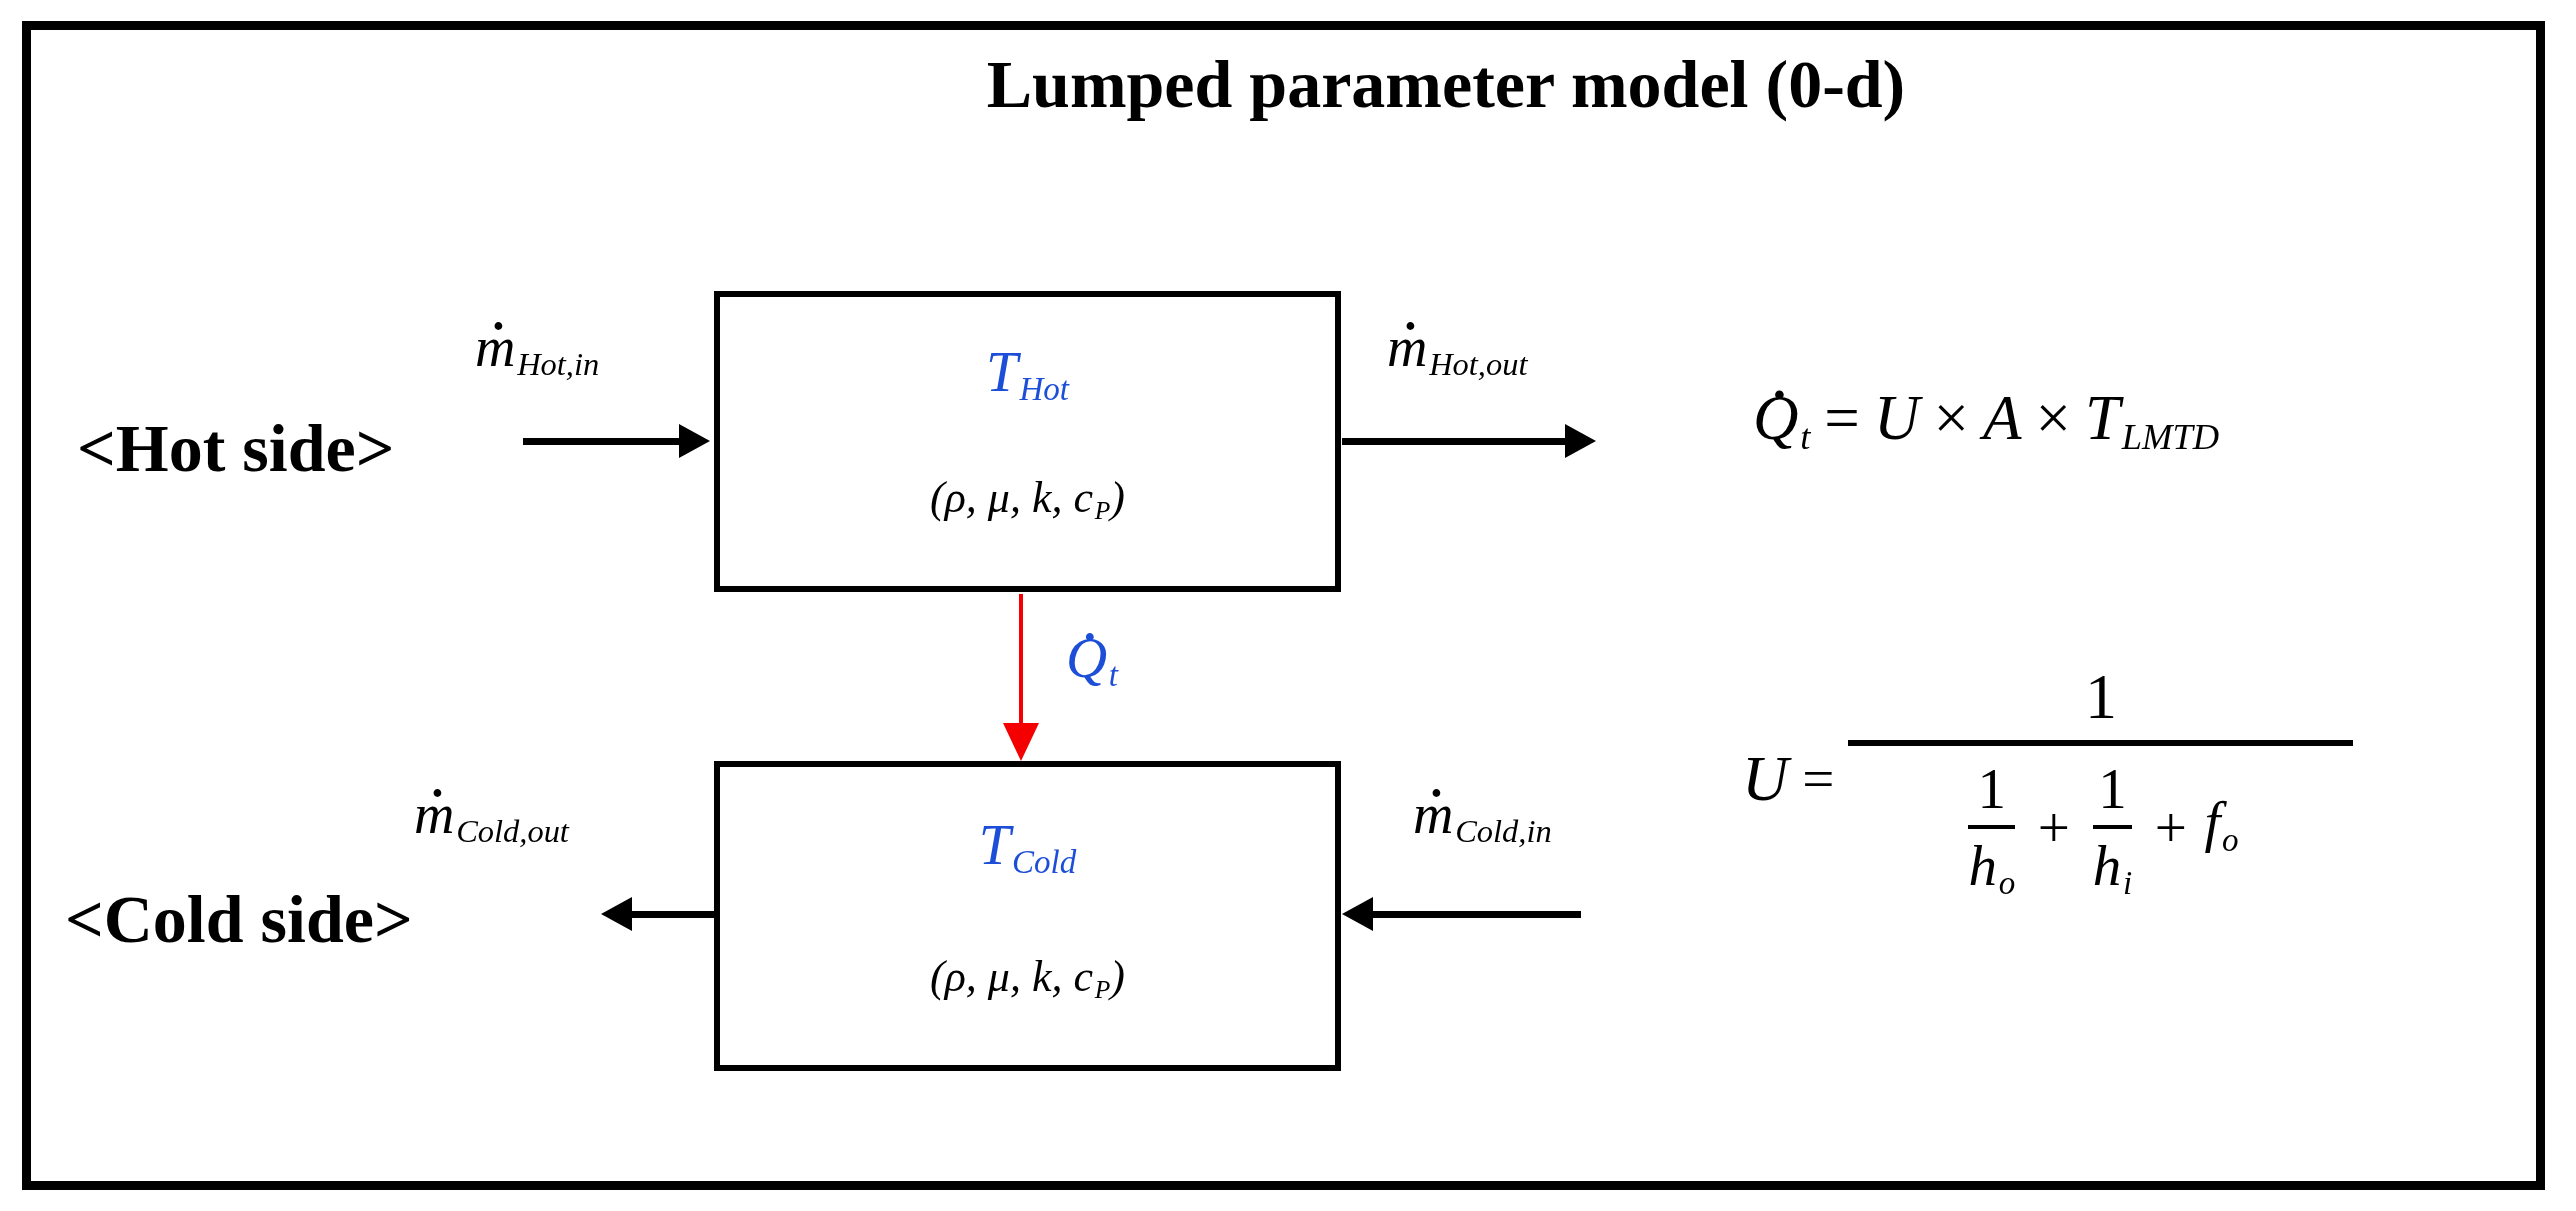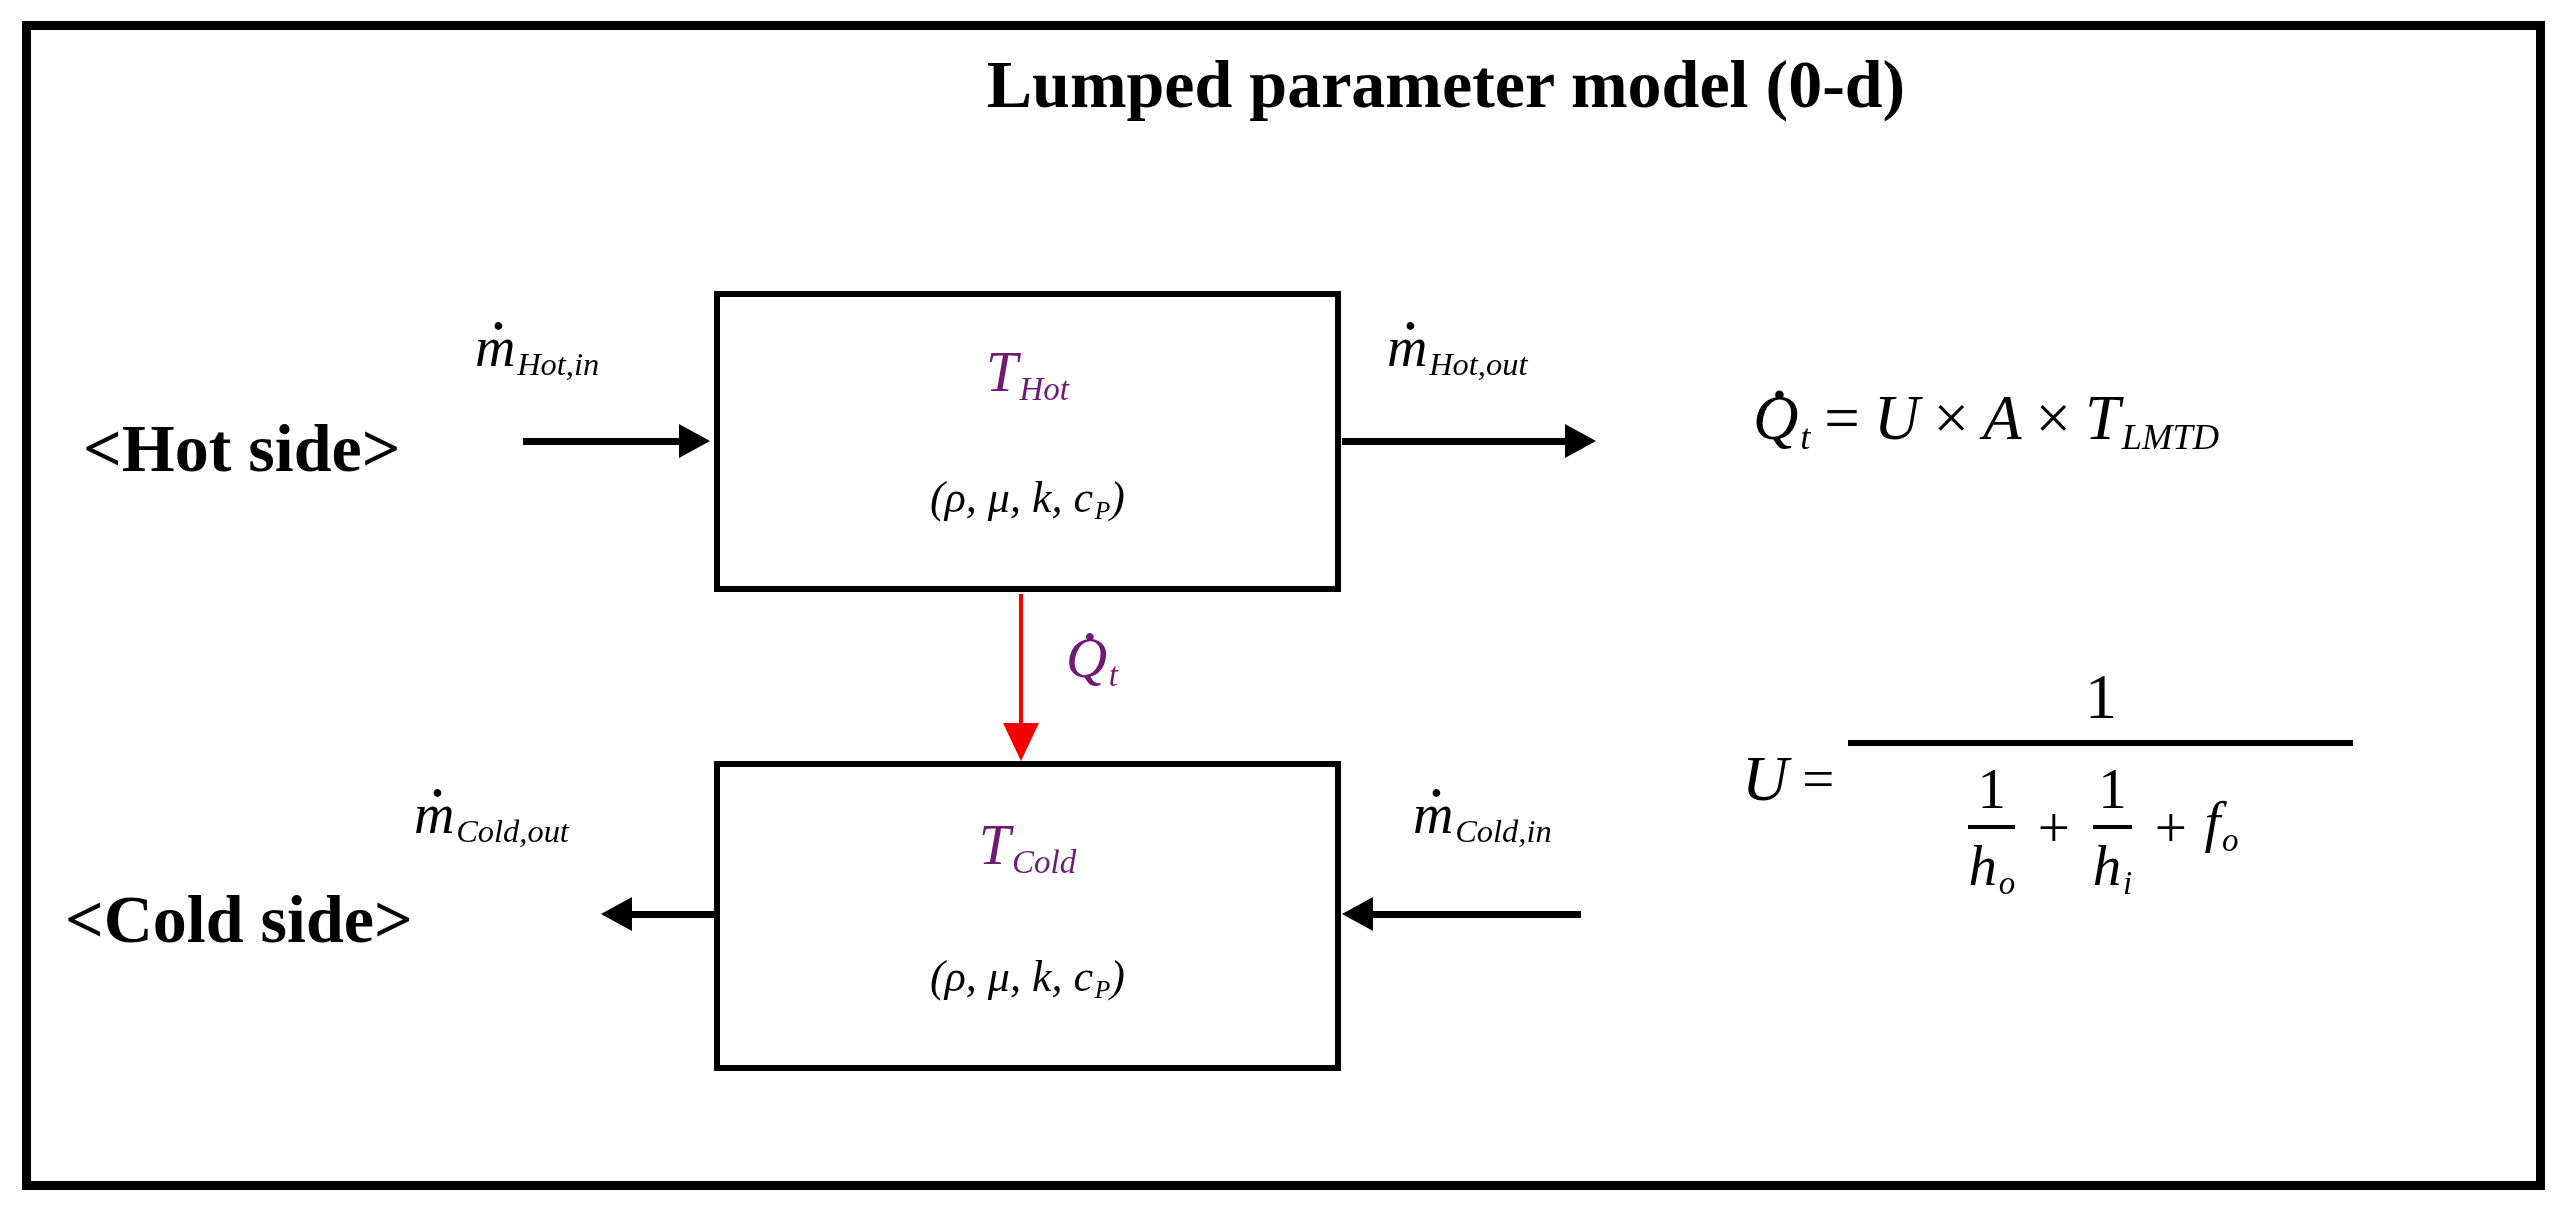--- a/index.html
+++ b/index.html
@@ -62,21 +62,21 @@
     margin-left:1.7px;
   }
   .dotted{position:relative;display:inline-block;}
   .odot{
     position:absolute;
     left:58%;top:-0.34em;
     transform:translateX(-50%);
     font-style:normal;font-weight:bold;
     font-size:0.85em;
   }
-  .red{color:#701a75;}
+  .red{color:#1d4ed8;}
   
   .hline{position:absolute;height:7px;background:#000;}
   .head-right{
     position:absolute;width:0;height:0;
     border-left:31px solid #000;
     border-top:17.4px solid transparent;
     border-bottom:17.4px solid transparent;
   }
   .head-left{
     position:absolute;width:0;height:0;
@@ -124,21 +124,21 @@
 </style>
 </head>
 <body>
 
 <div id="canvas">
 
   <div class="frame"></div>
 
   <div class="title">Lumped parameter model (0-d)</div>
 
-  <div class="side-label" style="left:83px;top:409px;">&lt;Hot side&gt;</div>
+  <div class="side-label" style="left:77px;top:409px;">&lt;Hot side&gt;</div>
 
   <div class="mlabel" style="left:475px;top:315px;">
     <span class="dotted"><span class="odot">·</span><span>m</span></span><span class="sub">Hot,in</span>
   </div>
 
   <div class="hline" style="left:523px;top:438px;width:159px;"></div>
   <div class="head-right" style="left:679px;top:424px;"></div>
 
   <div class="box" style="left:714px;top:291px;">
     <div class="tlabel red" style="top:42px;">

